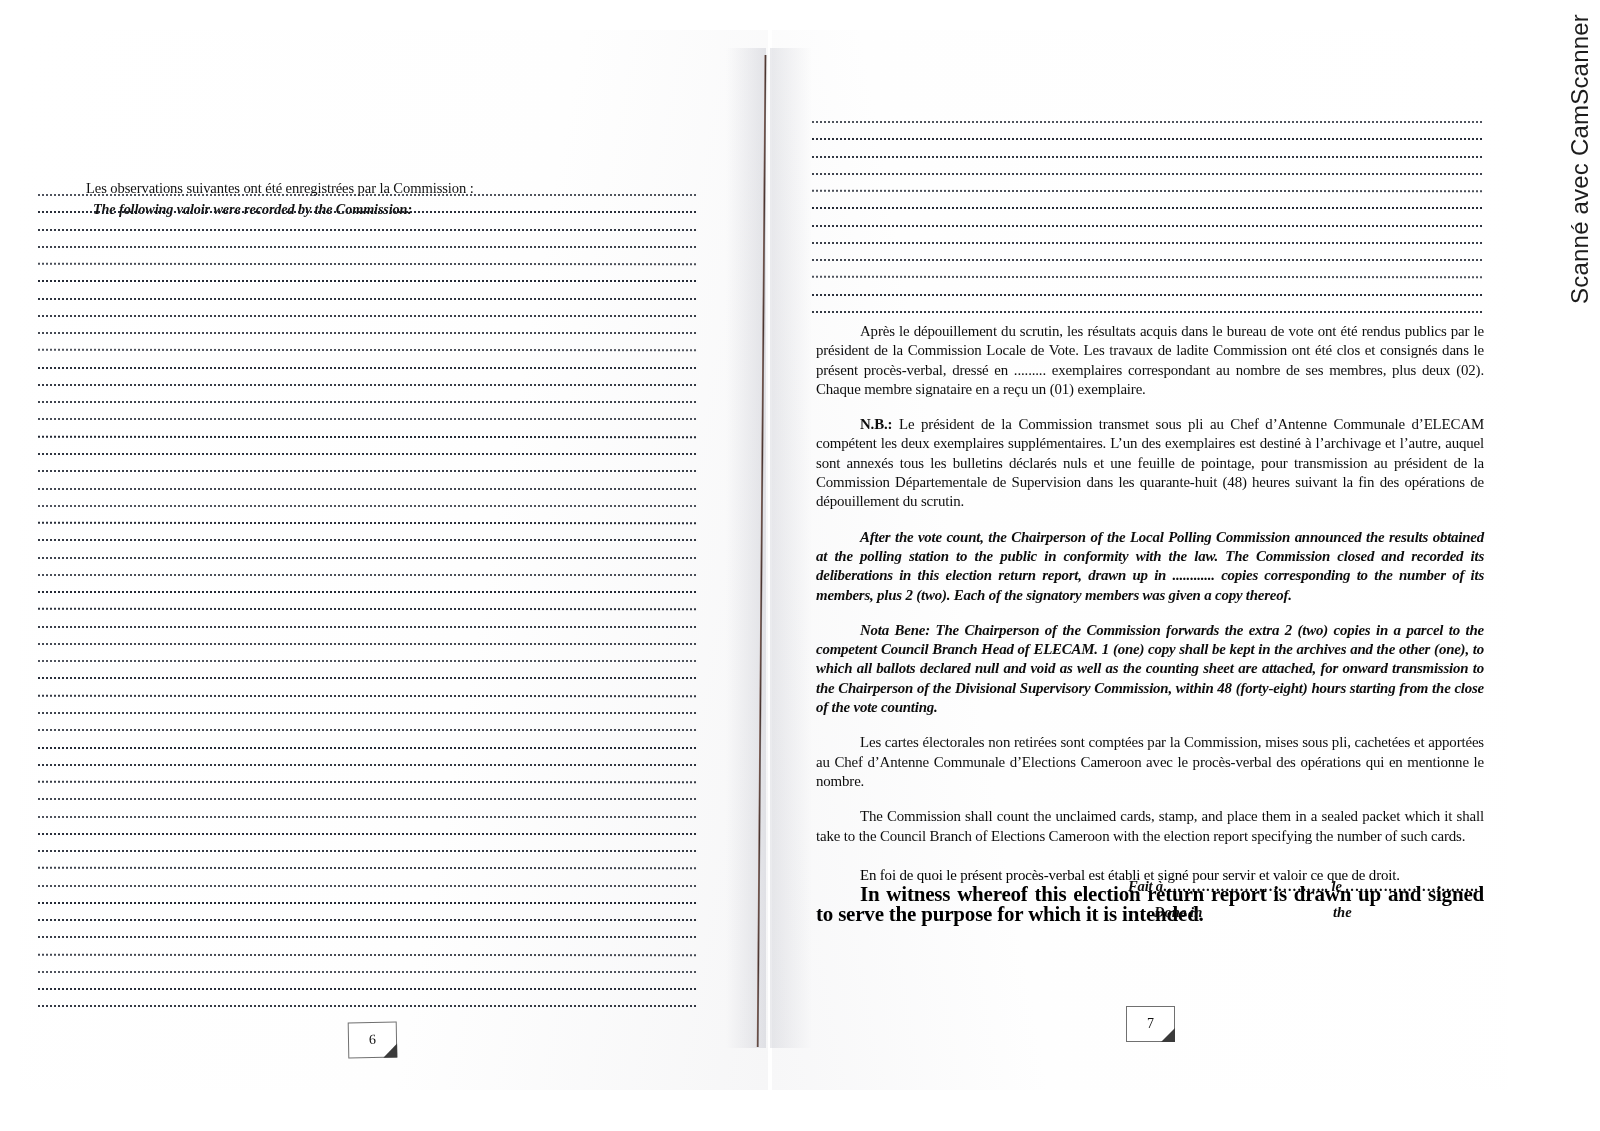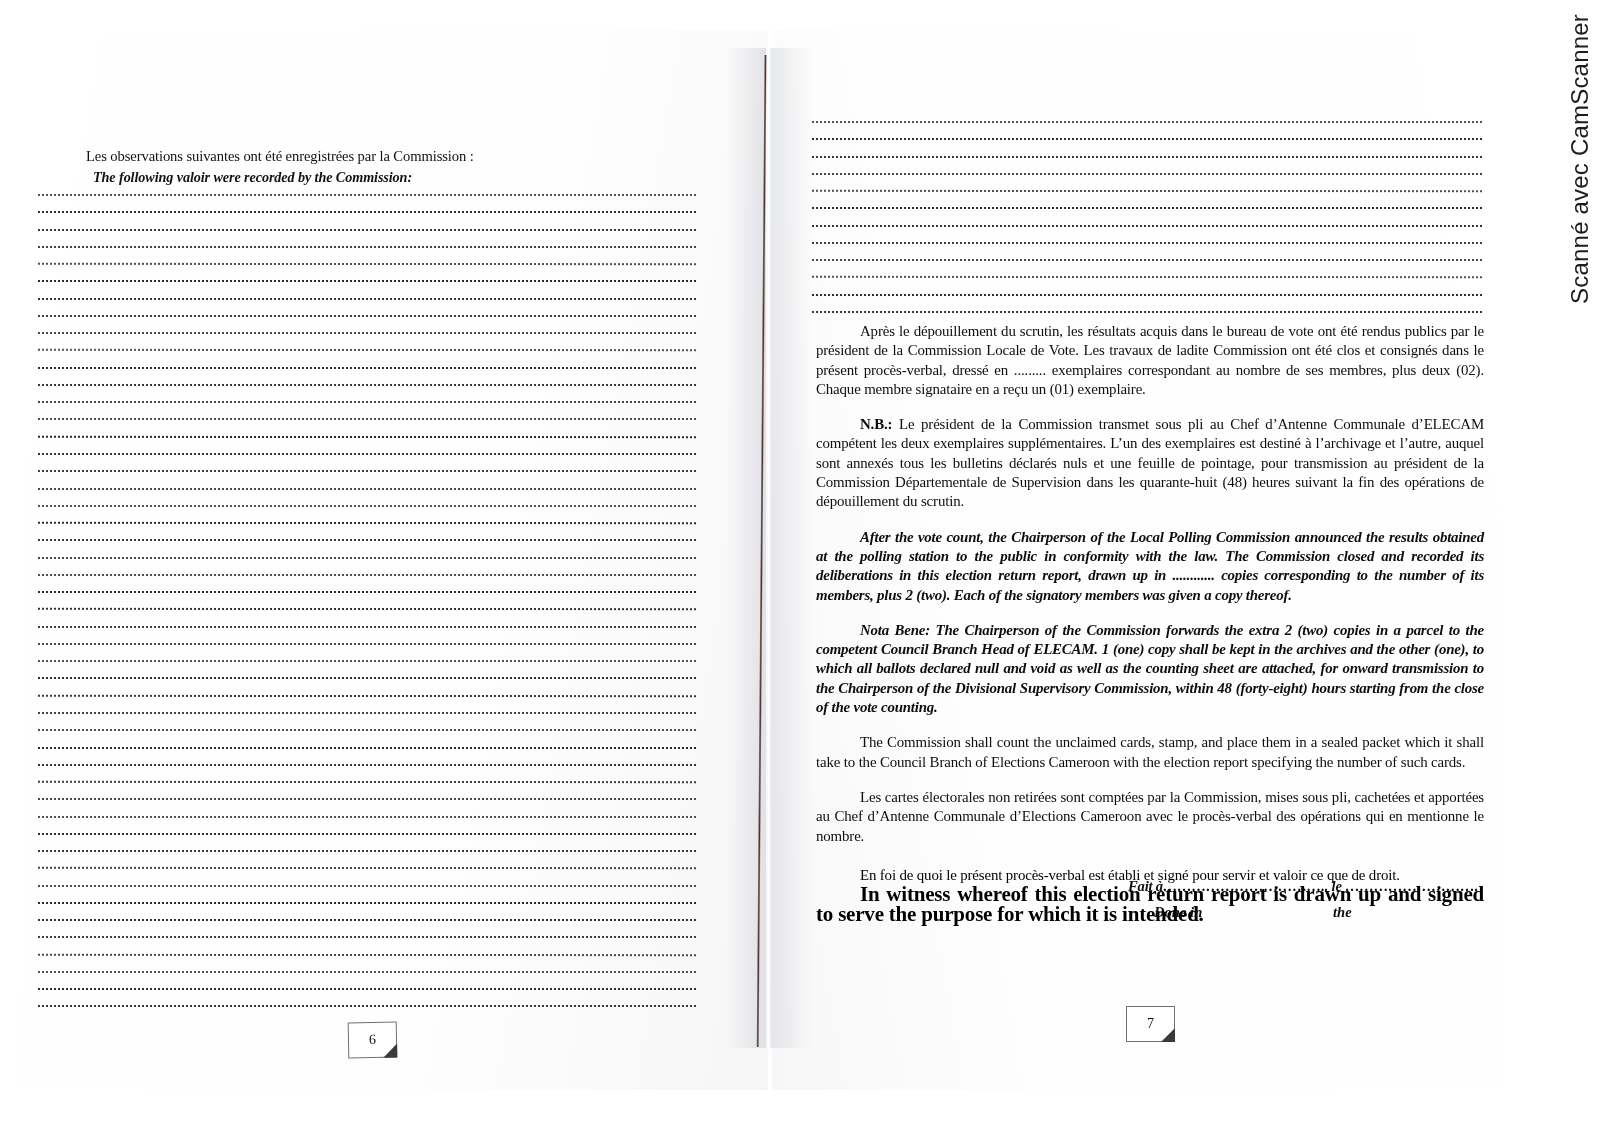--- a/index.html
+++ b/index.html
@@ -80,20 +80,21 @@
     top: 146px;
     width: 620px;
     line-height: 1.42;
   }
   .hd-fr {
     display: block;
     font-family: "Liberation Serif", serif;
     font-size: 14.6px;
     letter-spacing: -0.1px;
     color: #111;
+    margin-top: 32px;
   }
   .hd-en {
     display: block;
     font-family: "Liberation Serif", serif;
     font-style: italic;
     font-weight: 600;
     font-size: 14.2px;
     padding-left: 7px;
     letter-spacing: -0.1px;
     color: #111;
@@ -316,25 +317,25 @@
 
     <p class="para en">
       <span>After the vote count, the Chairperson of the Local Polling Commission announced the results obtained at the polling station to the public in conformity with the law. The Commission closed and recorded its deliberations in this election return report, drawn up in ............ copies corresponding to the number of its members, plus 2 (two). Each of the signatory members was given a copy thereof.</span>
     </p>
 
     <p class="para en">
       <b class="lead">Nota Bene:</b><span> The Chairperson of the Commission forwards the extra 2 (two) copies in a parcel to the competent Council Branch Head of ELECAM. 1 (one) copy shall be kept in the archives and the other (one), to which all ballots declared null and void as well as the counting sheet are attached, for onward transmission to the Chairperson of the Divisional Supervisory Commission, within 48 (forty-eight) hours starting from the close of the vote counting.</span>
     </p>
 
     <p class="para fr">
+      <span>Les cartes électorales non retirées sont comptées par la Commission, mises sous pli, cachetées et apportées au Chef d’Antenne Communale d’Elections Cameroon avec le procès-verbal des opérations qui en mentionne le nombre.</span>
+    </p>
+
+    <p class="para fr">
       <span>The Commission shall count the unclaimed cards, stamp, and place them in a sealed packet which it shall take to the Council Branch of Elections Cameroon with the election report specifying the number of such cards.</span>
-    </p>
-
-    <p class="para fr">
-      <span>Les cartes électorales non retirées sont comptées par la Commission, mises sous pli, cachetées et apportées au Chef d’Antenne Communale d’Elections Cameroon avec le procès-verbal des opérations qui en mentionne le nombre.</span>
     </p>
 
     <div id="witness">
       <p class="wit-fr">En foi de quoi le présent procès-verbal est établi et signé pour servir et valoir ce que de droit.</p>
       <p class="wit-en">In witness whereof this election return report is drawn up and signed to serve the purpose for which it is intended.</p>
     </div>
 
   </div>
 
   <div id="done-block">

